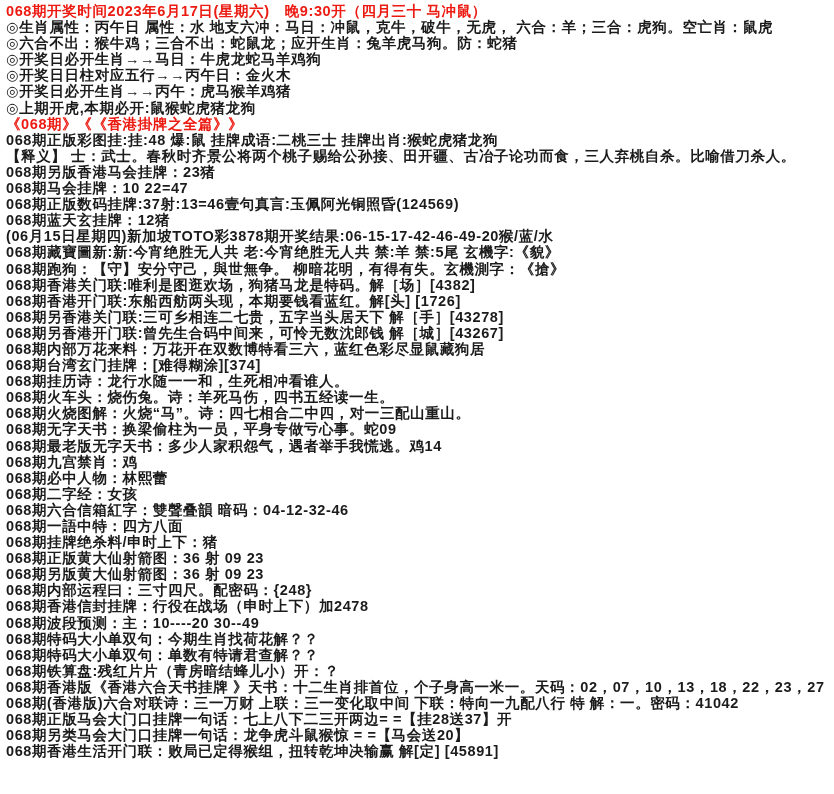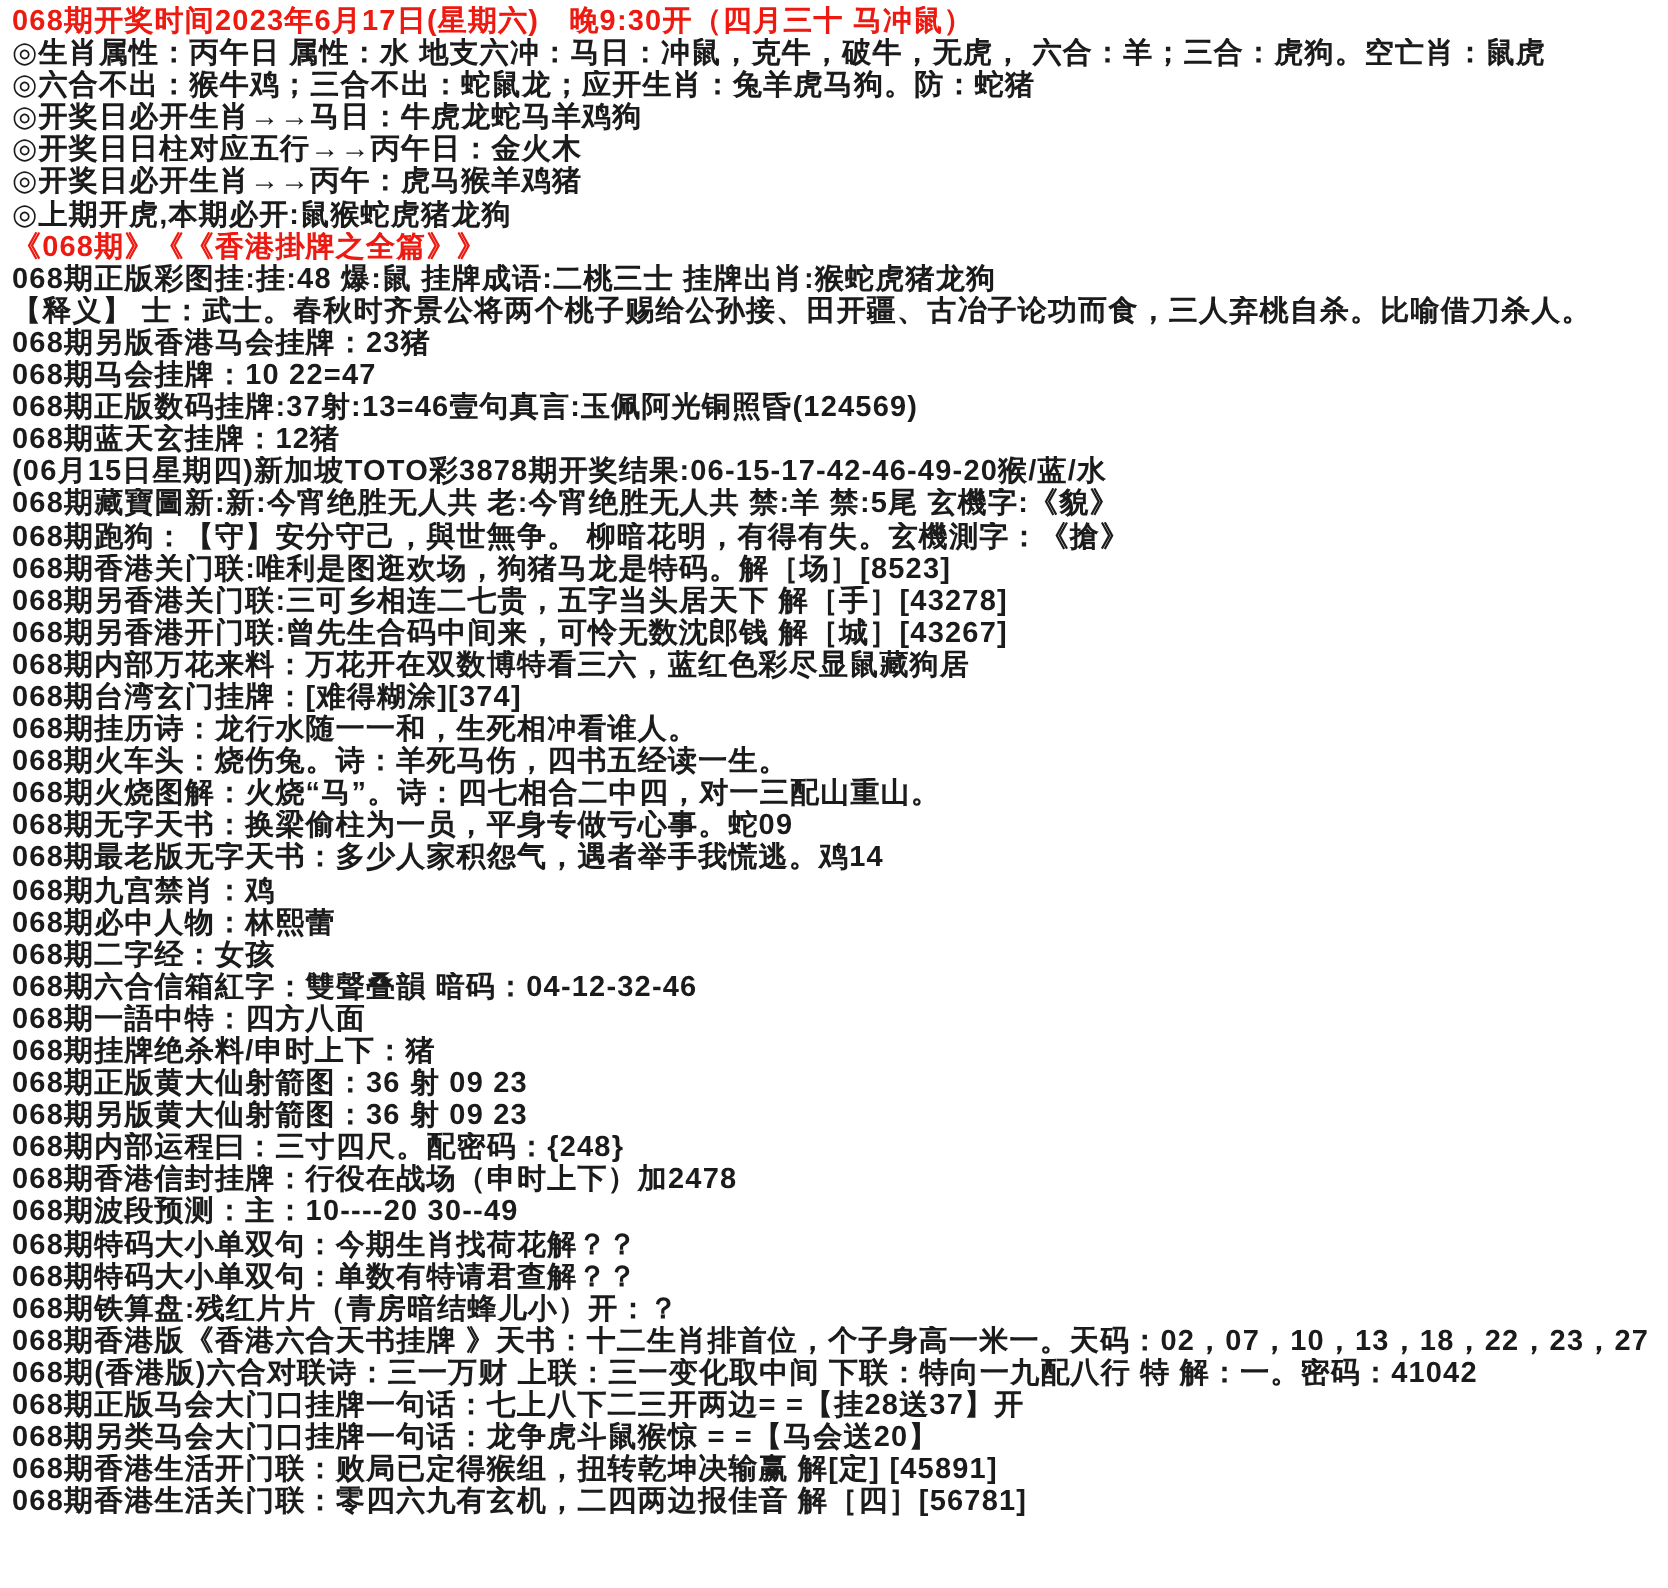--- a/index.html
+++ b/index.html
@@ -45,21 +45,22 @@
       <div class="line red">《068期》《《香港掛牌之全篇》》</div>
       <div class="line">068期正版彩图挂:挂:48 爆:鼠 挂牌成语:二桃三士 挂牌出肖:猴蛇虎猪龙狗</div>
       <div class="line">【释义】 士：武士。春秋时齐景公将两个桃子赐给公孙接、田开疆、古冶子论功而食，三人弃桃自杀。比喻借刀杀人。</div>
       <div class="line">068期另版香港马会挂牌：23猪</div>
       <div class="line">068期马会挂牌：10 22=47</div>
       <div class="line">068期正版数码挂牌:37射:13=46壹句真言:玉佩阿光铜照昏(124569)</div>
       <div class="line">068期蓝天玄挂牌：12猪</div>
       <div class="line">(06月15日星期四)新加坡TOTO彩3878期开奖结果:06-15-17-42-46-49-20猴/蓝/水</div>
       <div class="line">068期藏寶圖新:新:今宵绝胜无人共 老:今宵绝胜无人共 禁:羊 禁:5尾 玄機字:《貌》</div>
       <div class="line">068期跑狗：【守】安分守己，與世無争。 柳暗花明，有得有失。玄機測字：《搶》</div>
-      <div class="line">068期香港关门联:唯利是图逛欢场，狗猪马龙是特码。解［场］[8523]</div>
+      <div class="line">068期香港关门联:唯利是图逛欢场，狗猪马龙是特码。解［场］[4382]</div>
+      <div class="line">068期香港开门联:东船西舫两头现，本期要钱看蓝红。解[头] [1726]</div>
       <div class="line">068期另香港关门联:三可乡相连二七贵，五字当头居天下 解［手］[43278]</div>
       <div class="line">068期另香港开门联:曾先生合码中间来，可怜无数沈郎钱 解［城］[43267]</div>
       <div class="line">068期内部万花来料：万花开在双数博特看三六，蓝红色彩尽显鼠藏狗居</div>
       <div class="line">068期台湾玄门挂牌：[难得糊涂][374]</div>
       <div class="line">068期挂历诗：龙行水随一一和，生死相冲看谁人。</div>
       <div class="line">068期火车头：烧伤兔。诗：羊死马伤，四书五经读一生。</div>
       <div class="line">068期火烧图解：火烧“马”。诗：四七相合二中四，对一三配山重山。</div>
       <div class="line">068期无字天书：换梁偷柱为一员，平身专做亏心事。蛇09</div>
       <div class="line">068期最老版无字天书：多少人家积怨气，遇者举手我慌逃。鸡14</div>
       <div class="line">068期九宫禁肖：鸡</div>
@@ -74,15 +75,14 @@
       <div class="line">068期香港信封挂牌：行役在战场（申时上下）加2478</div>
       <div class="line">068期波段预测：主：10----20 30--49</div>
       <div class="line">068期特码大小单双句：今期生肖找荷花解？？</div>
       <div class="line">068期特码大小单双句：单数有特请君查解？？</div>
       <div class="line">068期铁算盘:残红片片（青房暗结蜂儿小）开：？</div>
       <div class="line">068期香港版《香港六合天书挂牌 》天书：十二生肖排首位，个子身高一米一。天码：02，07，10，13，18，22，23，27</div>
       <div class="line">068期(香港版)六合对联诗：三一万财 上联：三一变化取中间 下联：特向一九配八行 特 解：一。密码：41042</div>
       <div class="line">068期正版马会大门口挂牌一句话：七上八下二三开两边= =【挂28送37】开</div>
       <div class="line">068期另类马会大门口挂牌一句话：龙争虎斗鼠猴惊 = =【马会送20】</div>
       <div class="line">068期香港生活开门联：败局已定得猴组，扭转乾坤决输赢 解[定] [45891]</div>
-      <div class="line">068期香港生活关门联：零四六九有玄机，二四两边报佳音 解［四］[56781]</div>
     </div>
 </div>
 
 </body></html>

